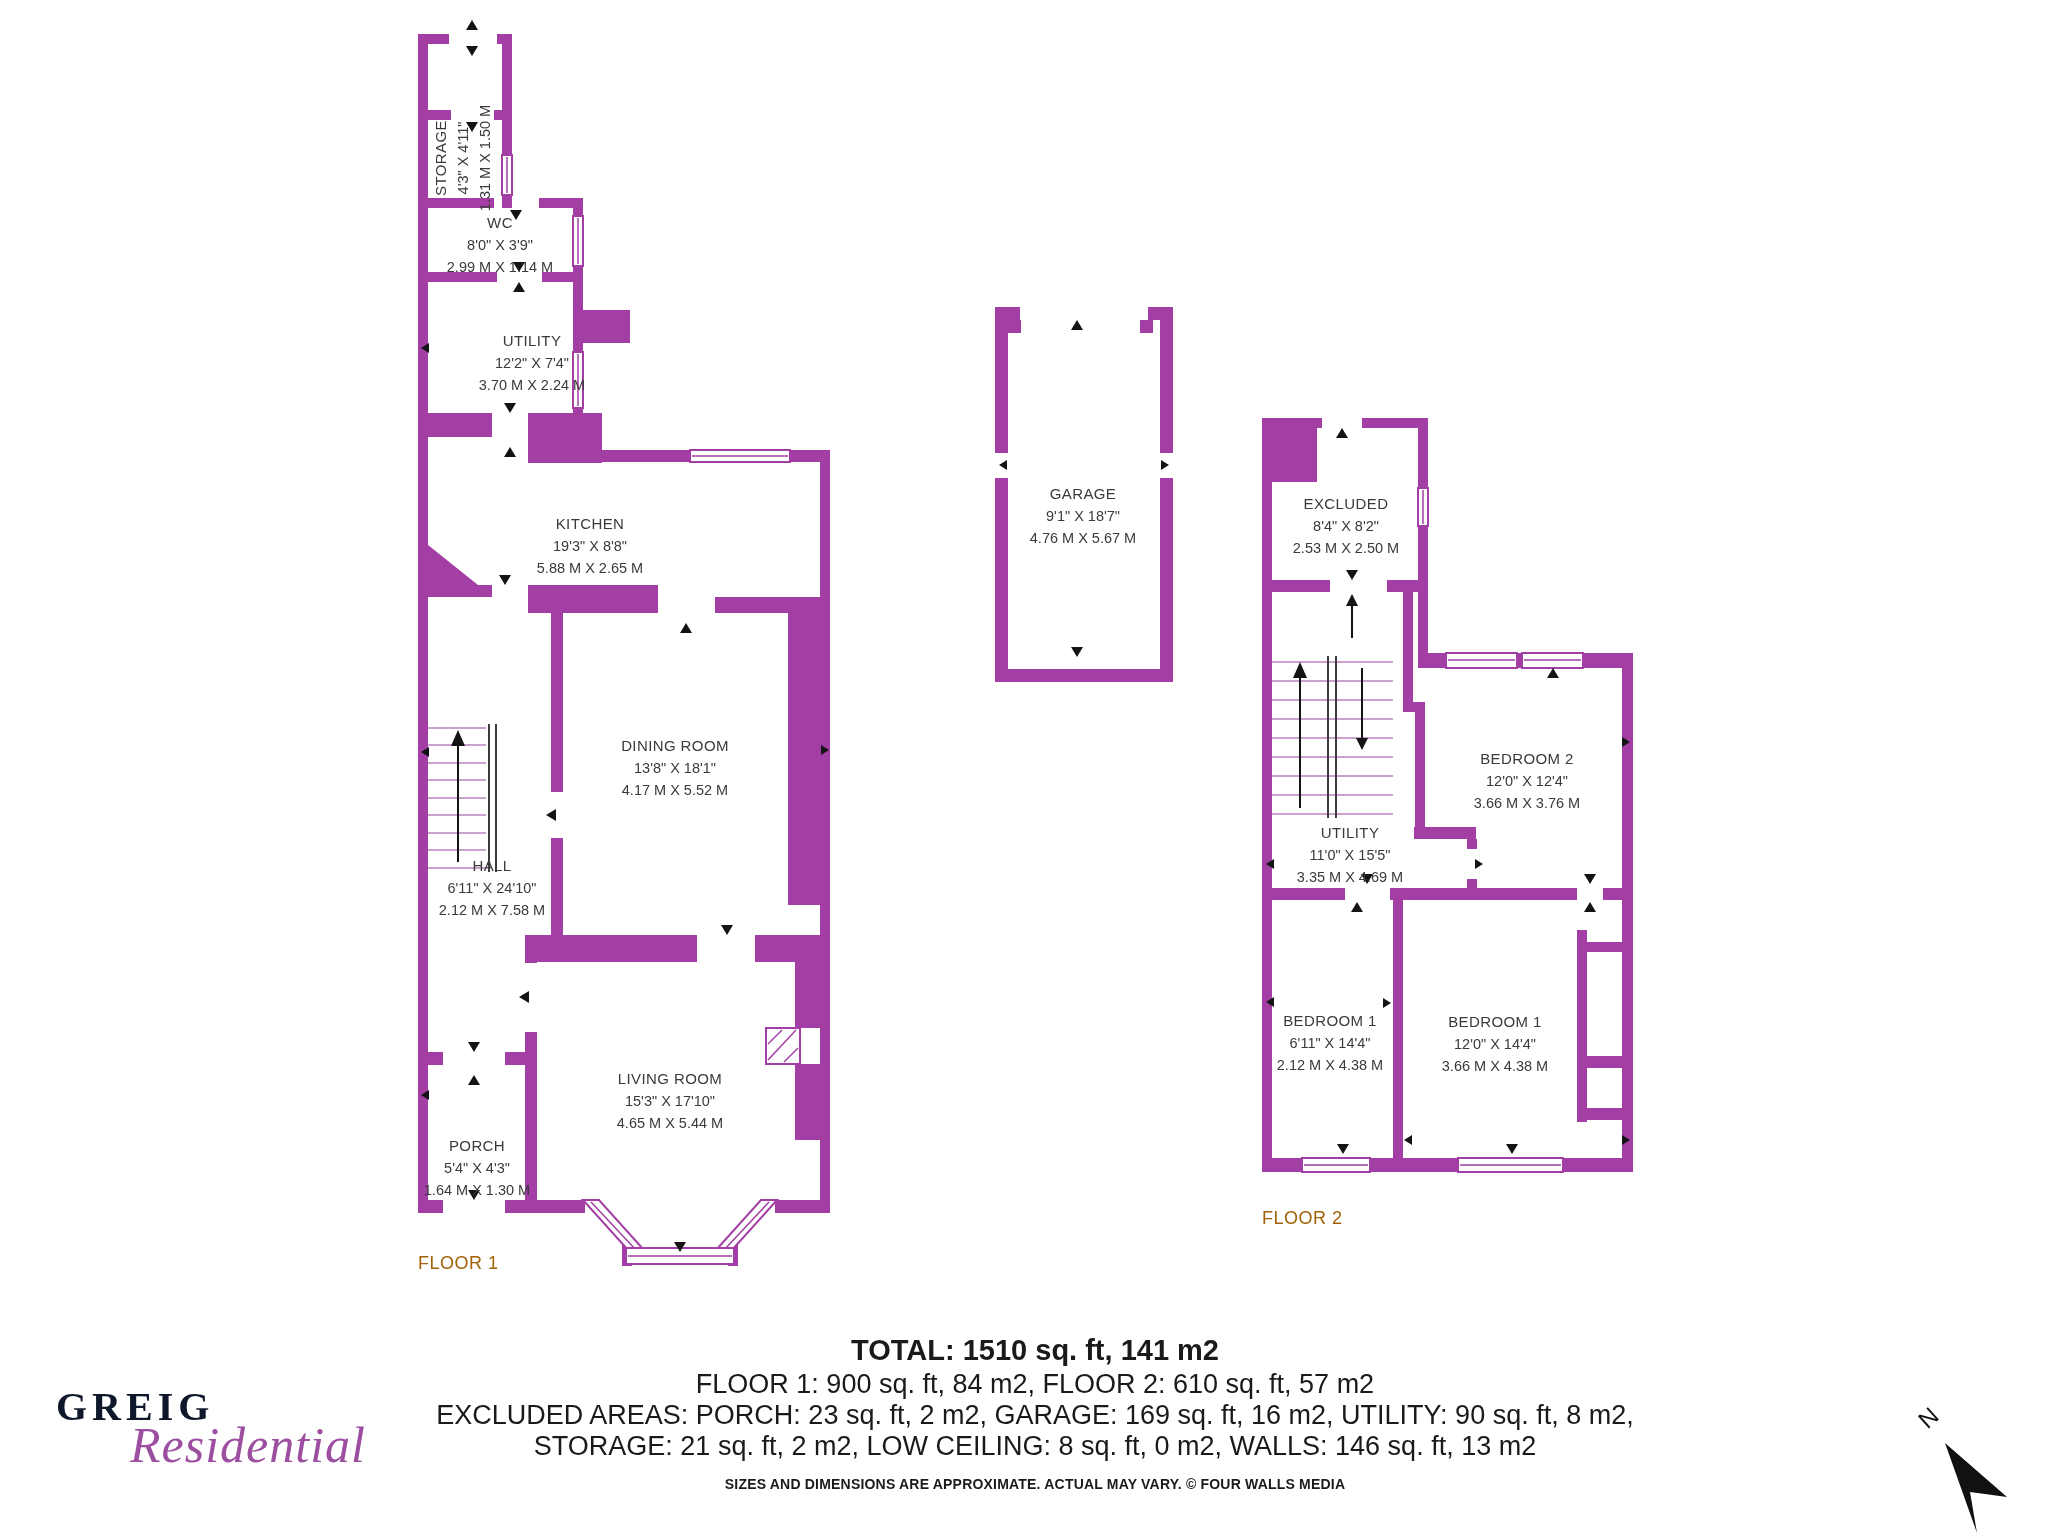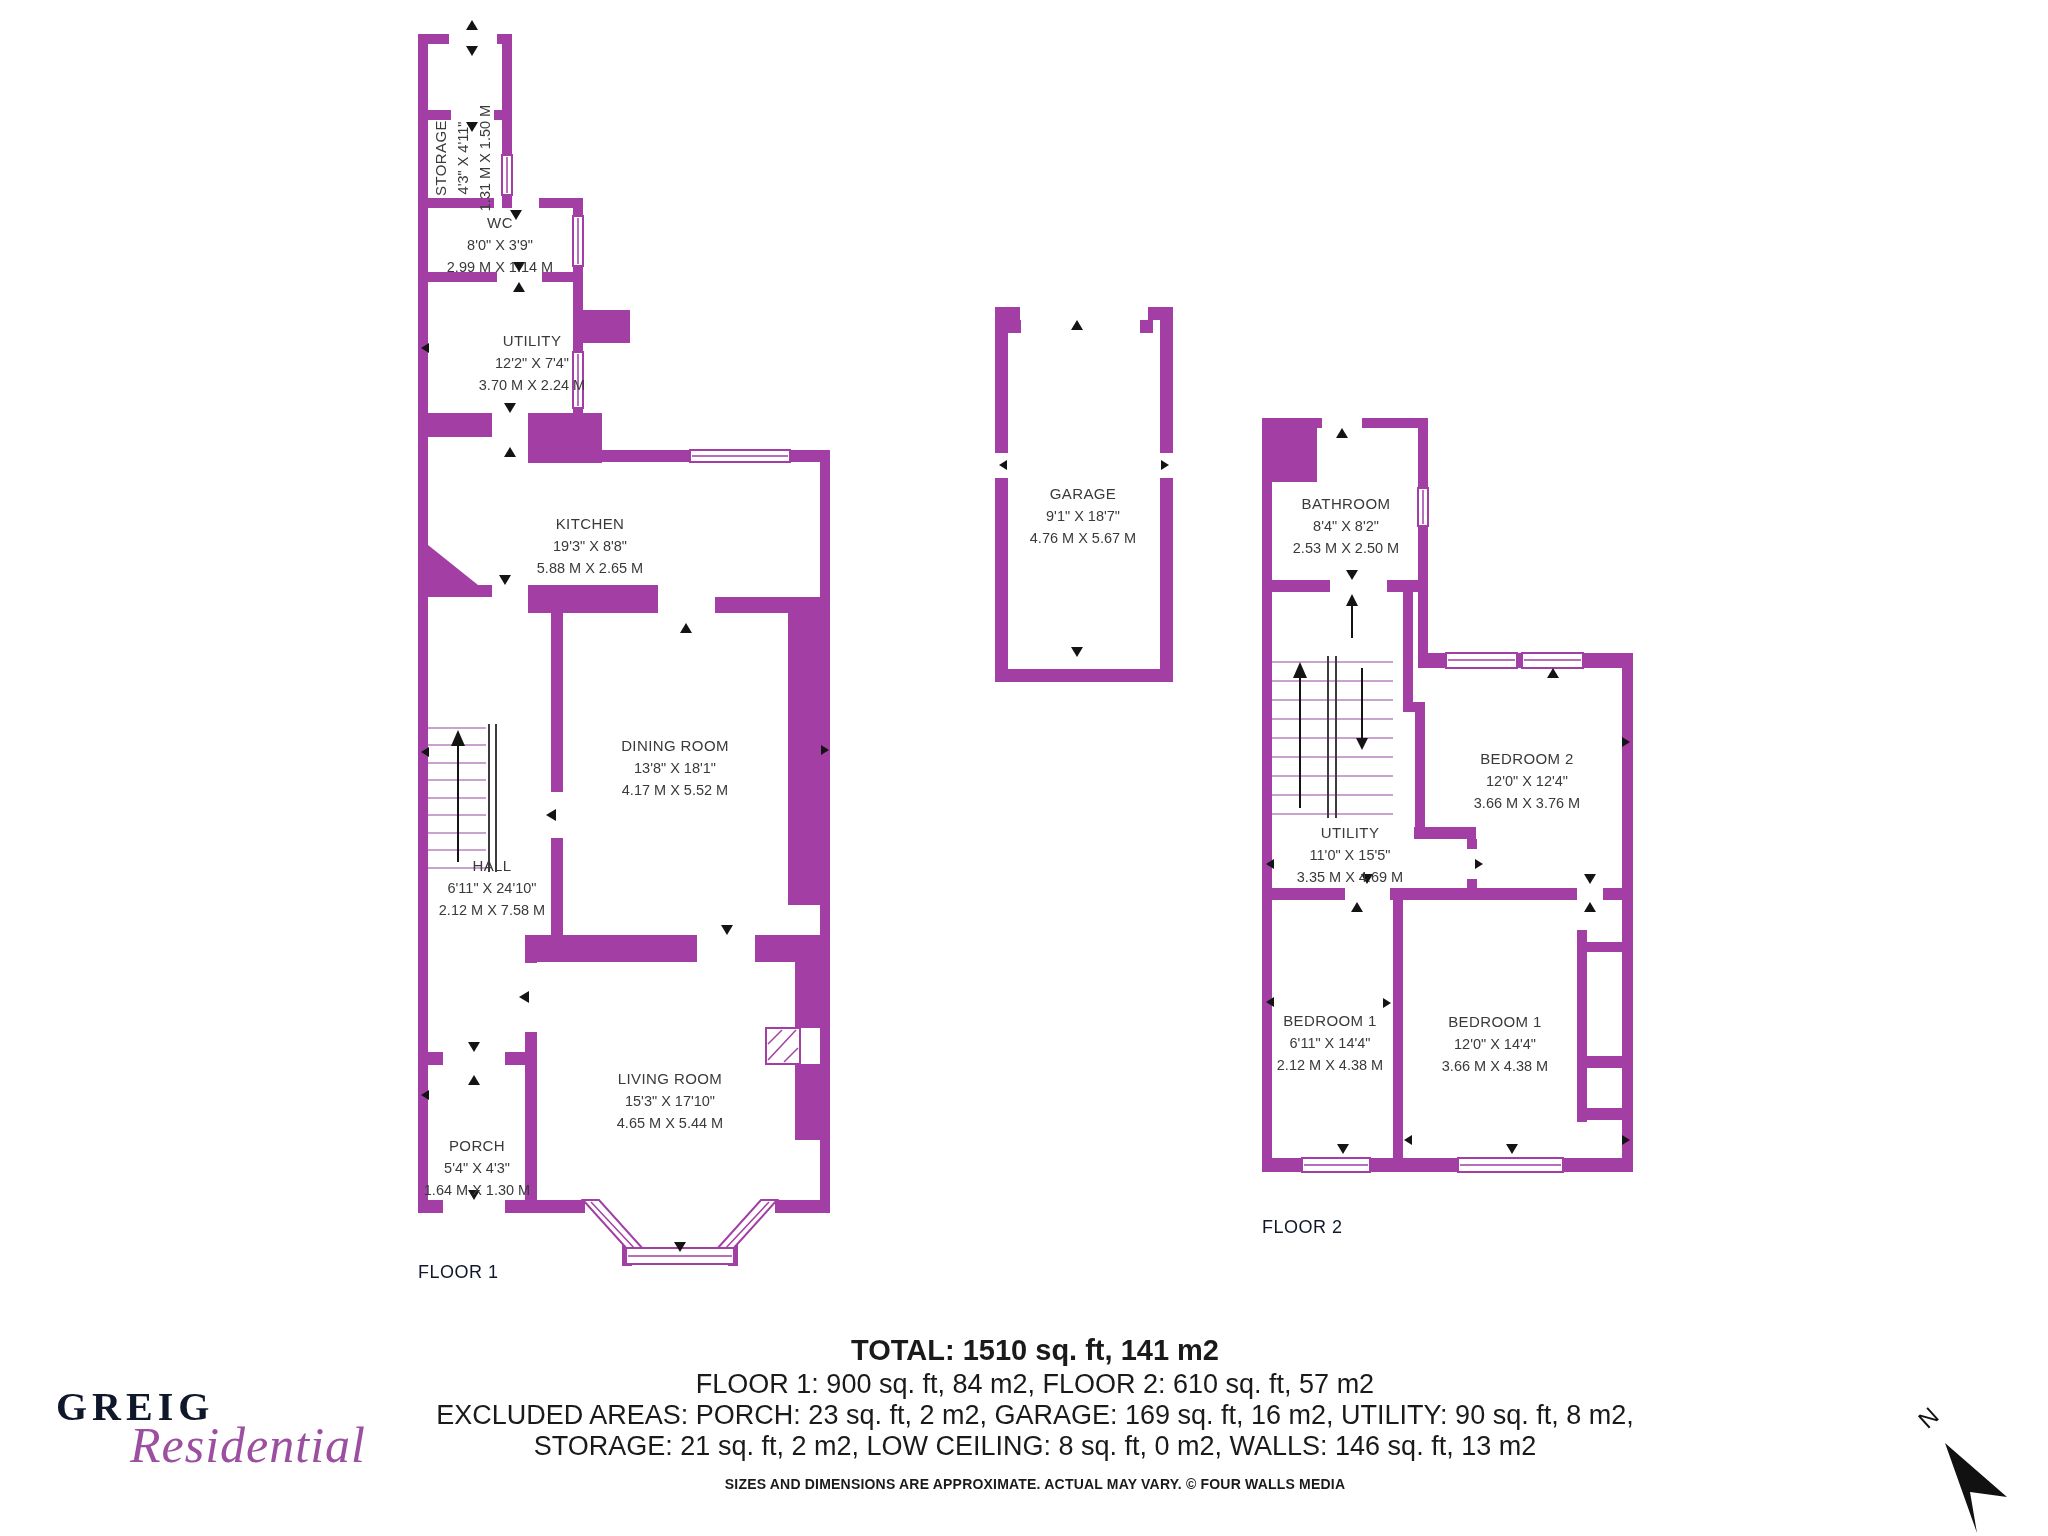--- a/index.html
+++ b/index.html
@@ -16,21 +16,21 @@
   .darr{stroke:#141414;stroke-width:2px;}
   .arr{fill:#141414;}
   .hatchline{stroke:#A23EA4;stroke-width:1.5px;}
   .rlabel{
     position:absolute;transform:translateX(-50%);text-align:center;
     color:#3a3a3a;white-space:nowrap;line-height:22px;font-size:14.5px;
   }
   .rname{font-size:15px;letter-spacing:.4px;}
   .rot{transform:translate(-50%,-50%) rotate(-90deg);}
   .floor-tag{
-    position:absolute;font-size:18px;color:#0f172a;letter-spacing:.5px;white-space:nowrap;margin-top:9px;
+    position:absolute;font-size:18px;color:#a16207;letter-spacing:.5px;white-space:nowrap;
   }
   #summary{
     position:absolute;left:0;top:1332px;width:2070px;text-align:center;color:#1a1a1a;
   }
   #summary .total{font-size:29px;font-weight:bold;line-height:37px;}
   #summary .sline{font-size:27px;line-height:31px;}
   #summary .disclaimer{font-size:14px;font-weight:bold;margin-top:14px;letter-spacing:.2px;}
   #logo{position:absolute;left:56px;top:1378px;width:420px;height:130px;}
   #logo .brand{
     font-family:"Liberation Serif",serif;font-weight:bold;font-size:40px;color:#0f172a;
@@ -316,21 +316,21 @@
   <div class="rdim">1.64 M X 1.30 M</div>
 </div>
 
 <div class="rlabel" style="left:1083px;top:483px">
   <div class="rname">GARAGE</div>
   <div class="rdim">9'1" X 18'7"</div>
   <div class="rdim">4.76 M X 5.67 M</div>
 </div>
 
 <div class="rlabel" style="left:1346px;top:493px">
-  <div class="rname">BATHROOM</div>
+  <div class="rname">EXCLUDED</div>
   <div class="rdim">8'4" X 8'2"</div>
   <div class="rdim">2.53 M X 2.50 M</div>
 </div>
 
 <div class="rlabel" style="left:1350px;top:822px">
   <div class="rname">UTILITY</div>
   <div class="rdim">11'0" X 15'5"</div>
   <div class="rdim">3.35 M X 4.69 M</div>
 </div>
 

